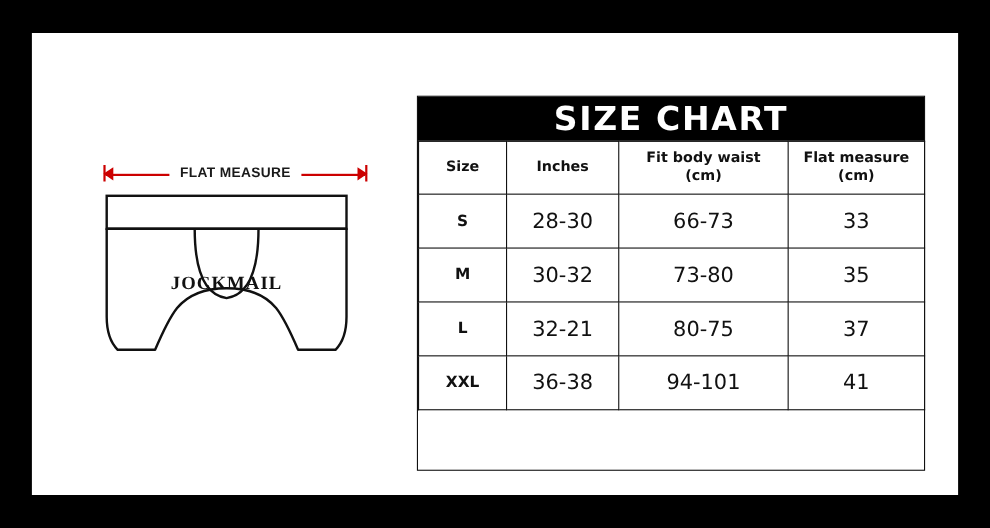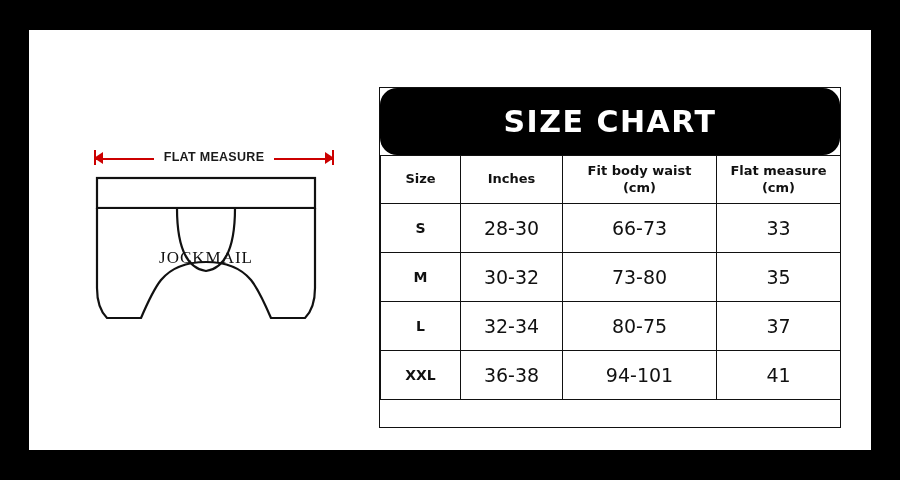--- a/index.html
+++ b/index.html
@@ -92,21 +92,21 @@
     height: 180px;
   }
   .brand-text {
     position: absolute;
     left: 0;
     top: 76px;
     width: 250px;
     text-align: center;
     font-family: "Liberation Serif", serif;
     font-size: 17px;
-    font-weight: 400;
+    font-weight: 700;
     letter-spacing: 1px;
     color: #111111;
     pointer-events: none;
   }
   .brand-wrap {
     position: absolute;
     left: 22px;
     top: 52px;
     width: 250px;
     height: 180px;
@@ -117,31 +117,30 @@
     position: absolute;
     left: 350px;
     top: 57px;
     width: 462px;
     height: 341px;
     border: 1px solid #111111;
     box-sizing: border-box;
     background: #ffffff;
   }
   .chart-title {
-    height: 67px;
+    height: 40px;
     background: #000000;
     color: #ffffff;
     display: flex;
     align-items: center;
     justify-content: center;
     font-family: "DejaVu Sans", sans-serif;
     font-size: 30px;
     font-weight: 700;
     letter-spacing: 1.5px;
-    border-radius: 17px;
   }
   table.size-table {
     width: 100%;
     border-collapse: collapse;
     table-layout: fixed;
     padding-left: 12px;
   }
   table.size-table th,
   table.size-table td {
     border: 1px solid #111111;
@@ -239,21 +238,21 @@
             <td>33</td>
           </tr>
           <tr>
             <td class="size-col">M</td>
             <td>30-32</td>
             <td>73-80</td>
             <td>35</td>
           </tr>
           <tr>
             <td class="size-col">L</td>
-            <td>32-34</td>
+            <td>32-21</td>
             <td>80-75</td>
             <td>37</td>
           </tr>
           <tr>
             <td class="size-col">XXL</td>
             <td>36-38</td>
             <td>94-101</td>
             <td>41</td>
           </tr>
         </tbody>

